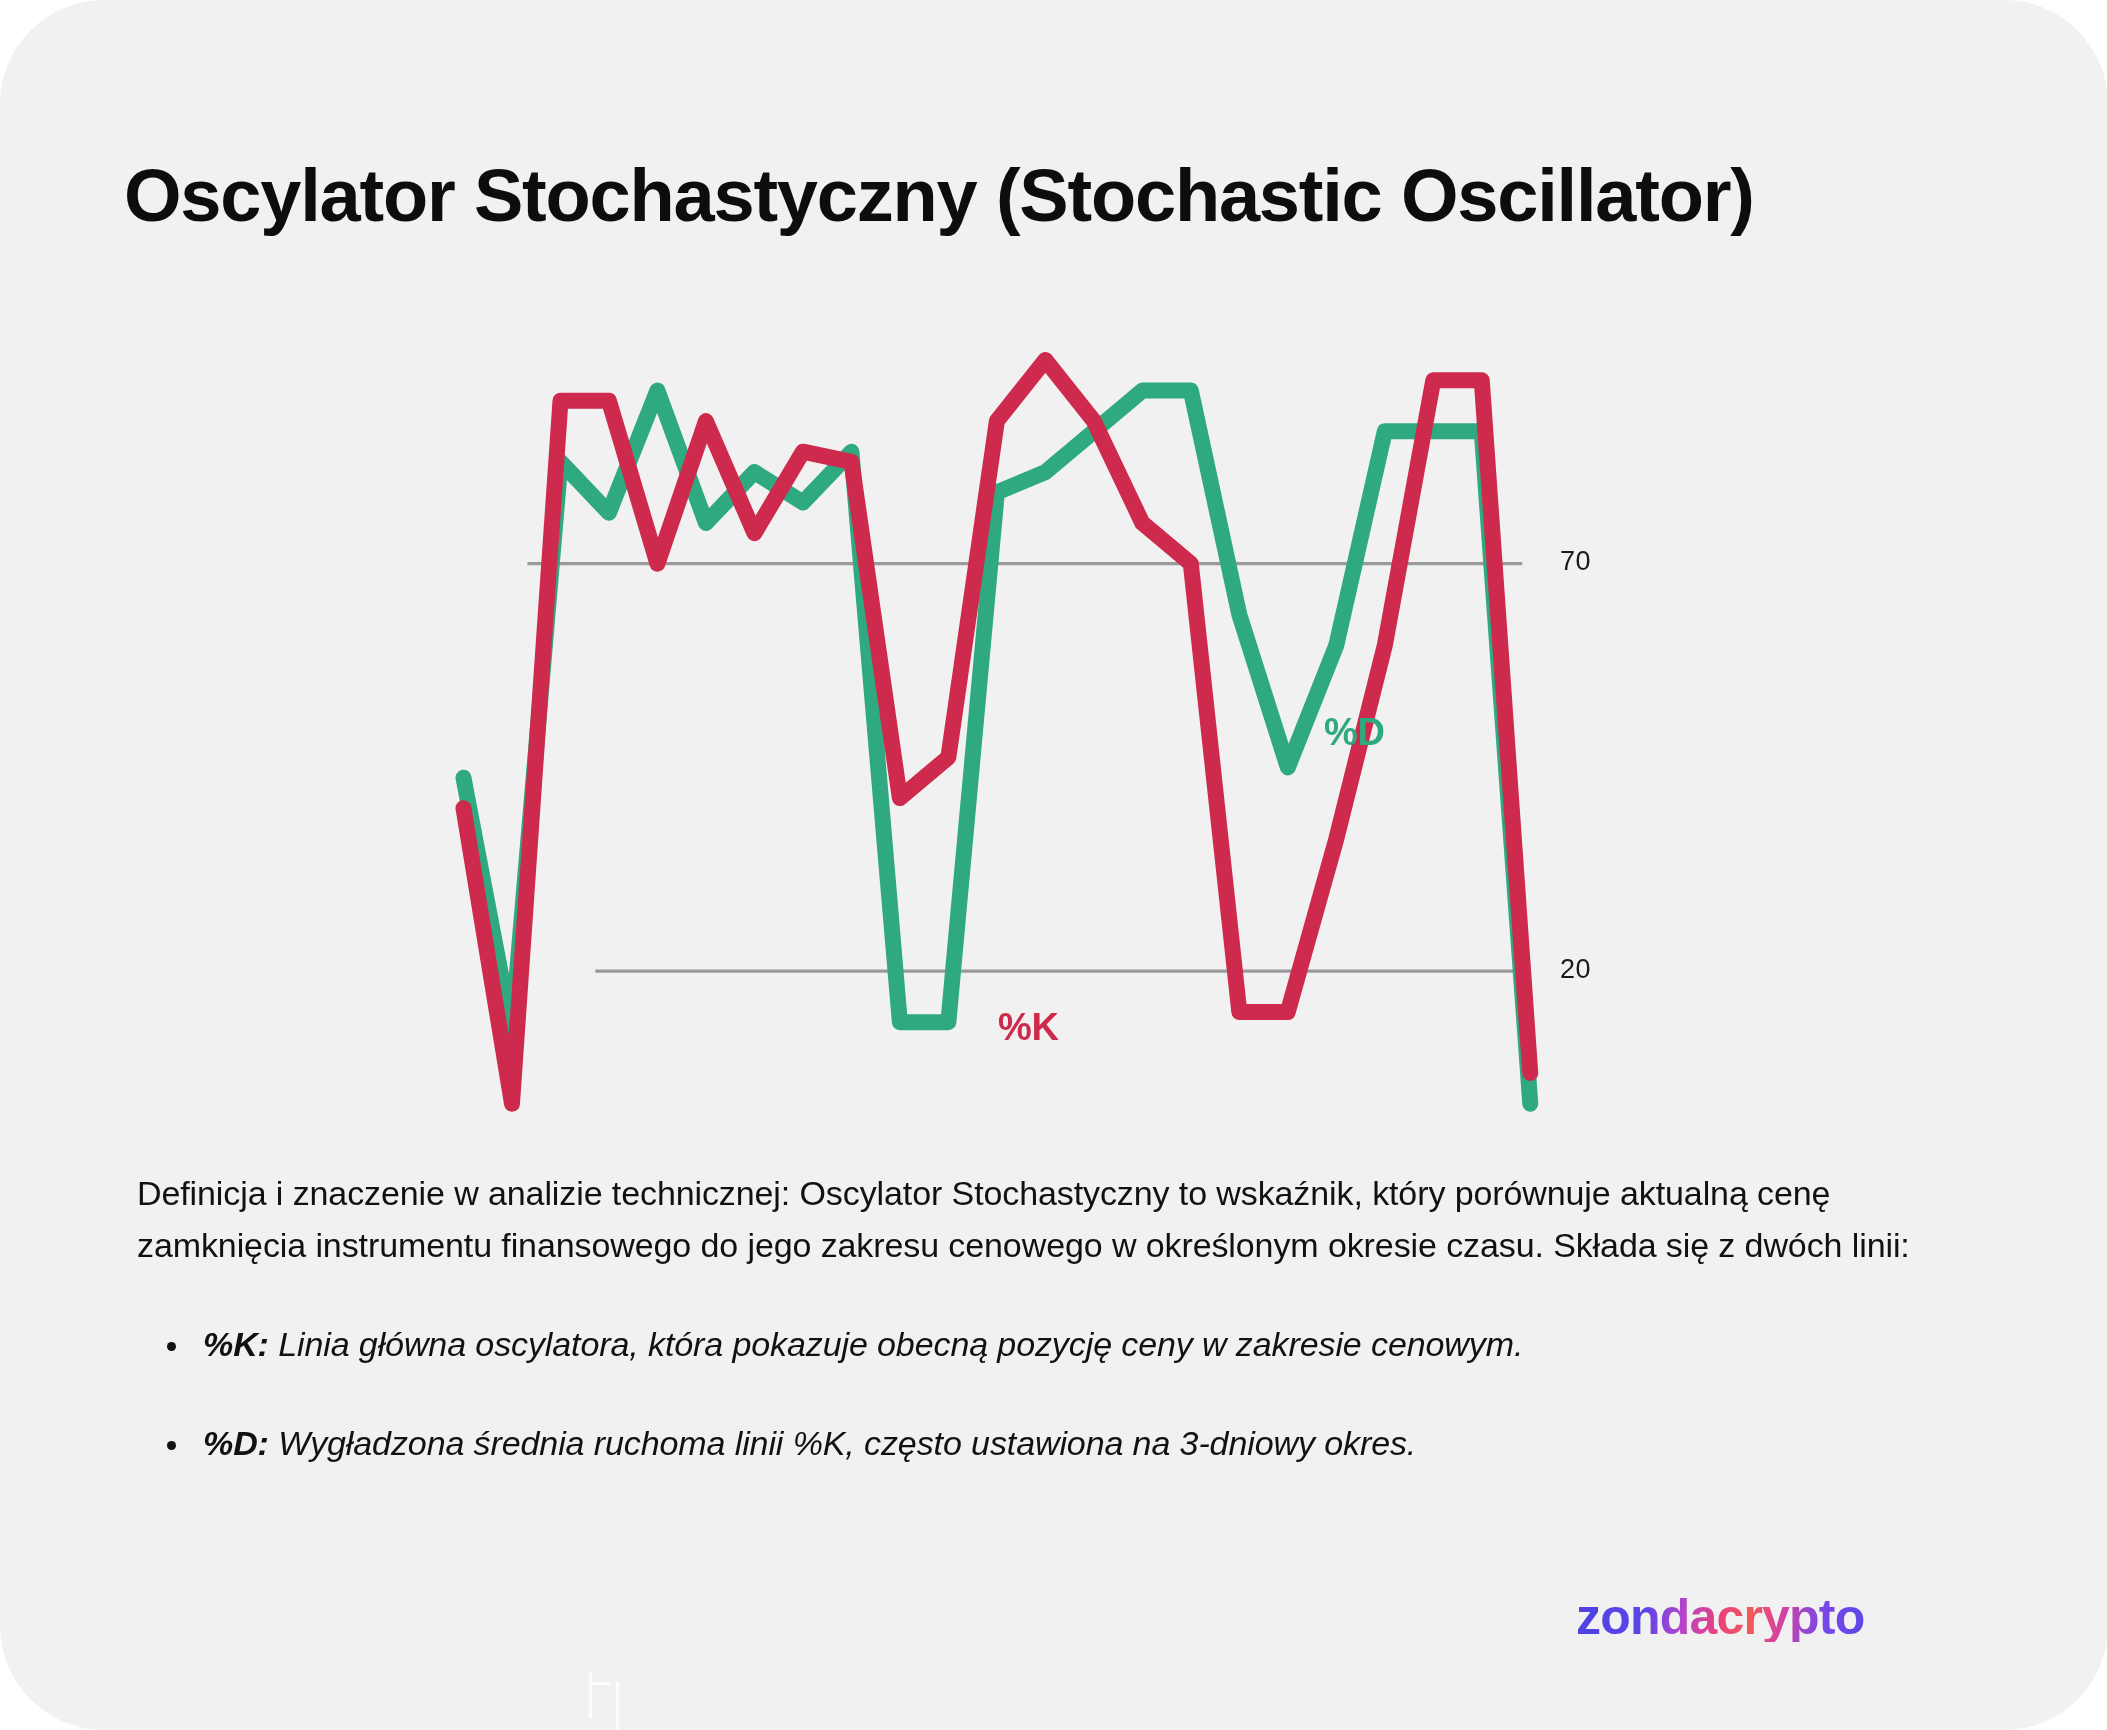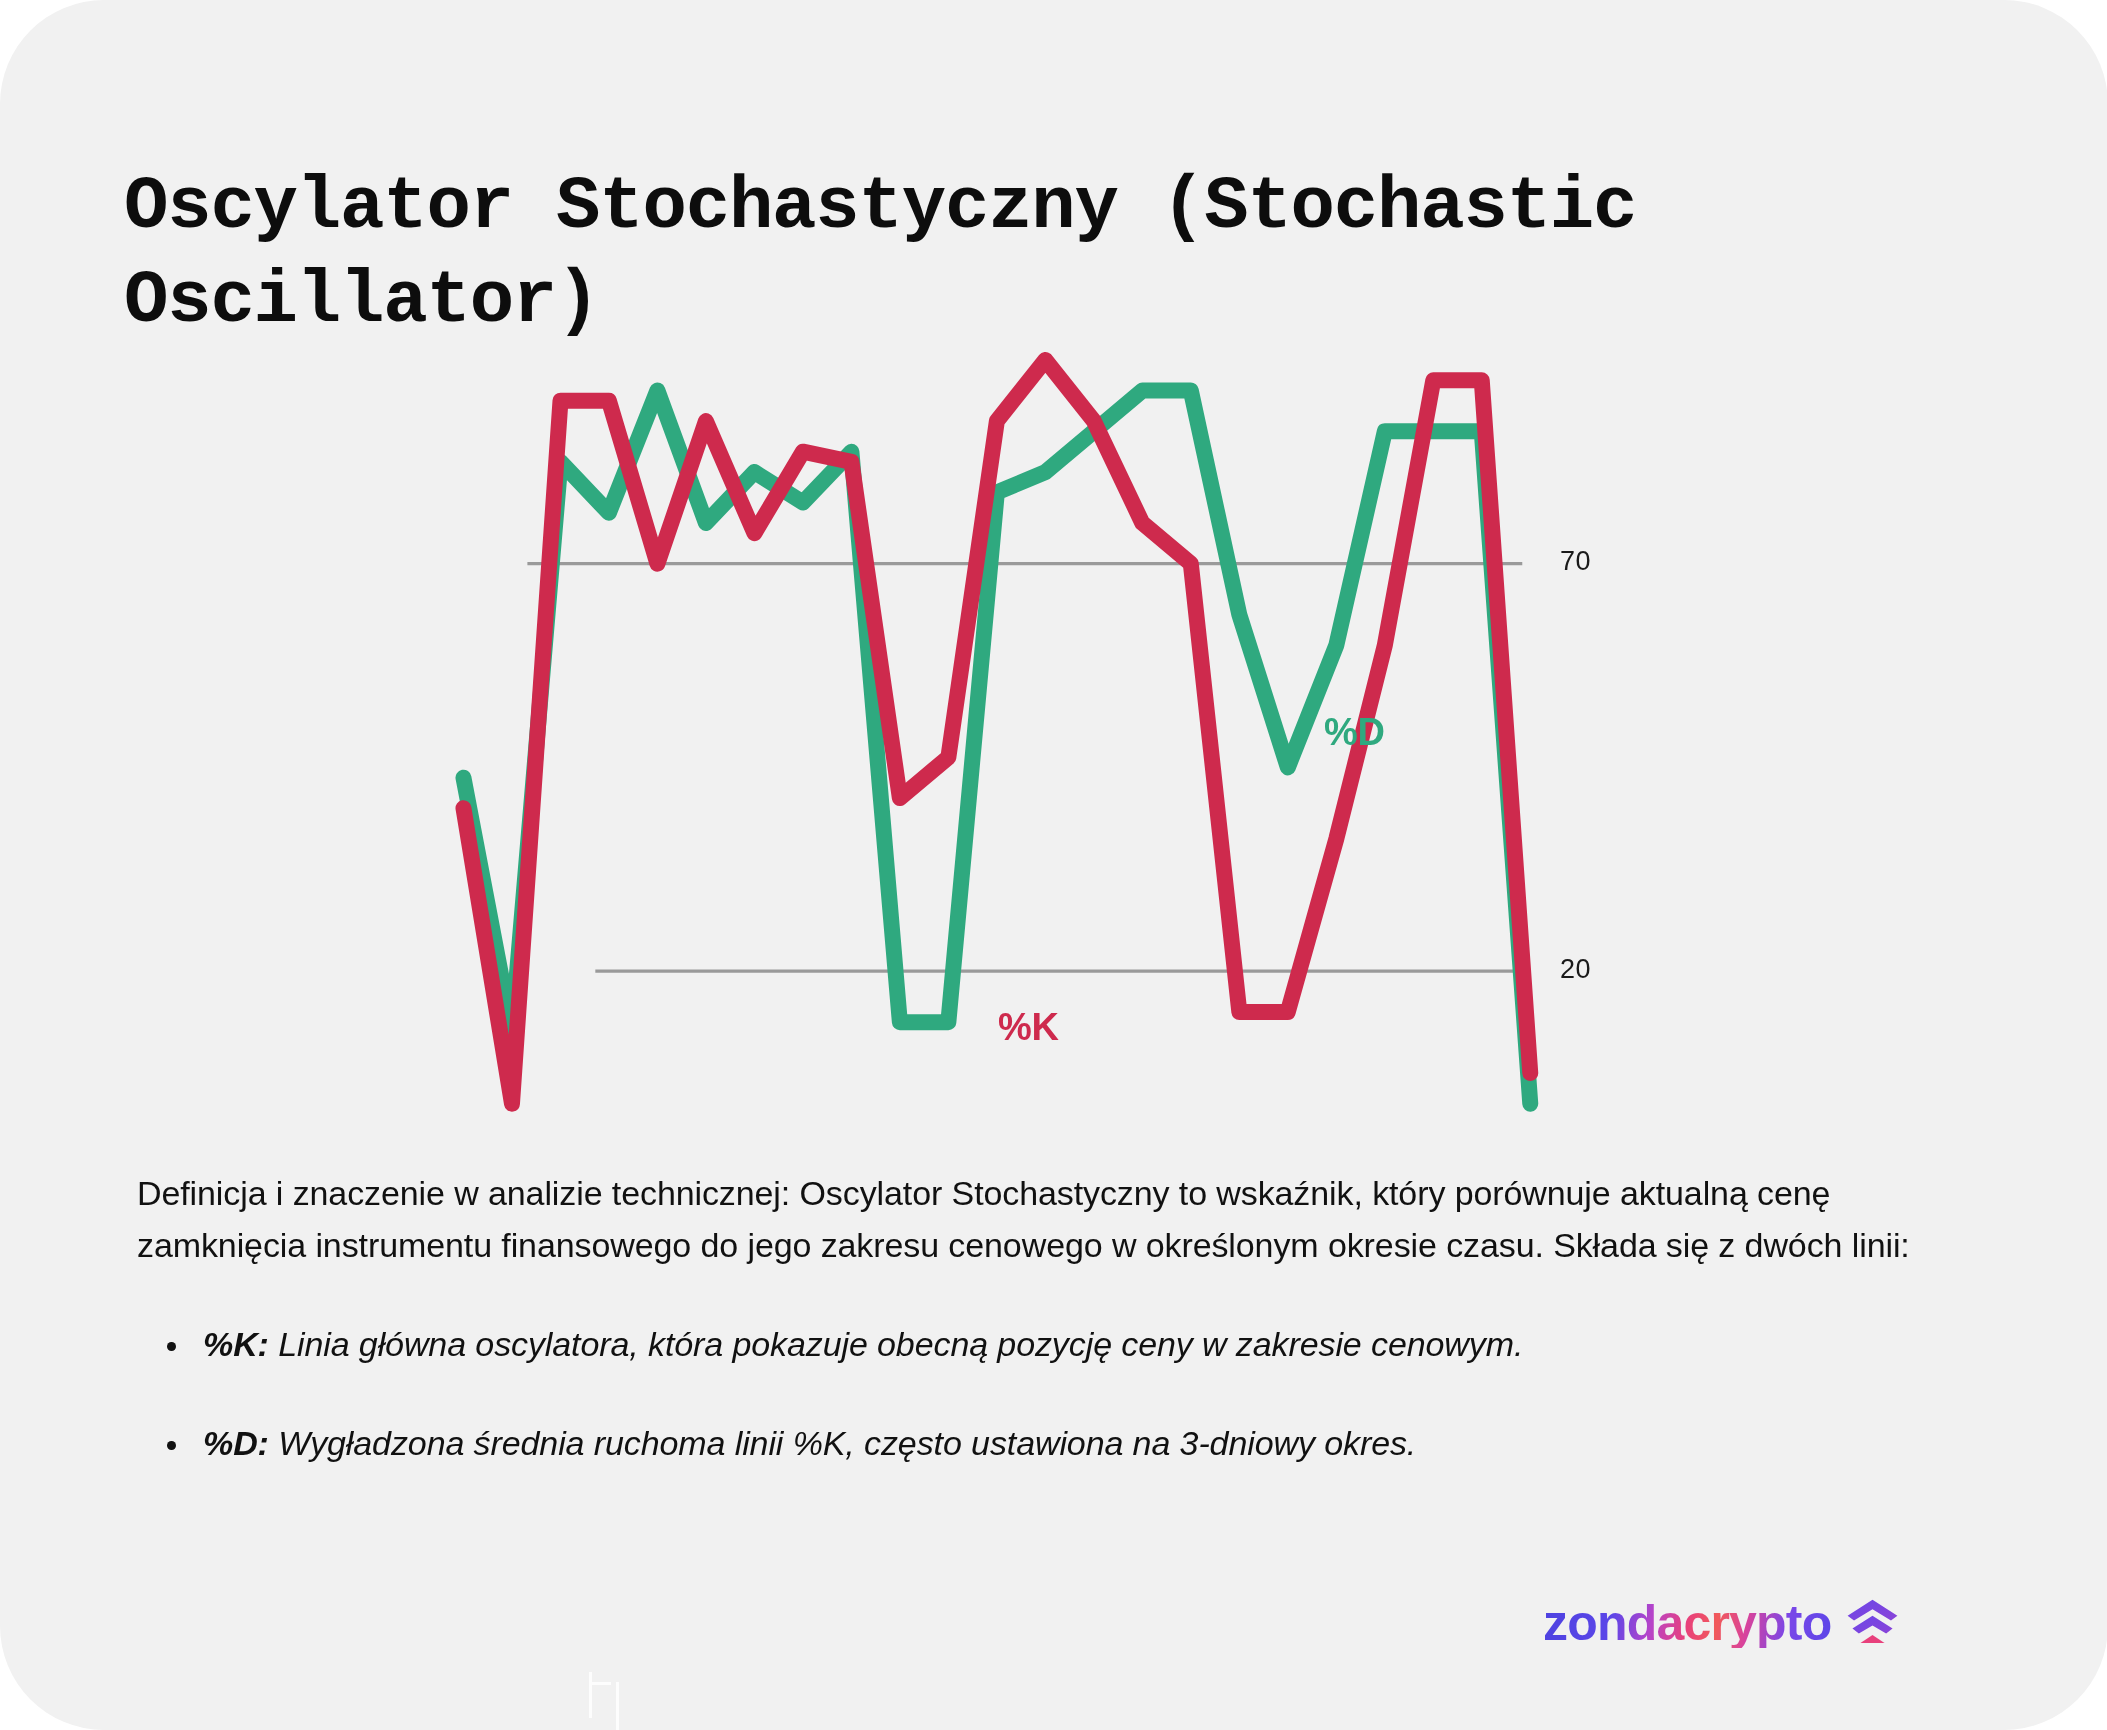--- a/index.html
+++ b/index.html
@@ -23,28 +23,28 @@
     background: #f1f1f1;
     border-radius: 104px;
     box-sizing: border-box;
     overflow: hidden;
   }
 
   
   #title {
     position: absolute;
     left: 124px;
-    top: 110px;
+    top: 99px;
     width: 1718px;
     font-size: 74px;
     line-height: 1.28;
     font-weight: 700;
     letter-spacing: -1.2px;
     color: #0d0d0d;
-    font-family: Liberation Mono, monospace;
+    font-family: Liberation Sans, sans-serif;
   }
 
   
   #chart-wrap {
     position: absolute;
     left: 0px;
     top: 320px;
     width: 1804px;
     height: 799px;
   }
@@ -123,26 +123,27 @@
     border-radius: 50%;
     background: #111111;
   }
   #bullet-list li .term {
     font-weight: 700;
   }
 
   
   #logo {
     position: absolute;
-    left: 1543px;
+    left: 1576px;
     top: 1592px;
     height: 56px;
     display: flex;
-    align-items: flex-end;
+    align-items: flex-start;
     gap: 14.4px;
+    flex-direction: column;
   }
   #logo-wordmark {
     font-size: 50px;
     font-weight: 700;
     letter-spacing: -0.8px;
     line-height: 1;
     background: linear-gradient(100deg, #4d42e0 0%, #5b46e8 24%, #b744c9 38%,
                 #e8407c 50%, #f15a5a 60%, #d9439b 70%, #7a47e8 84%, #5b46e8 100%);
     -webkit-background-clip: text;
     background-clip: text;

